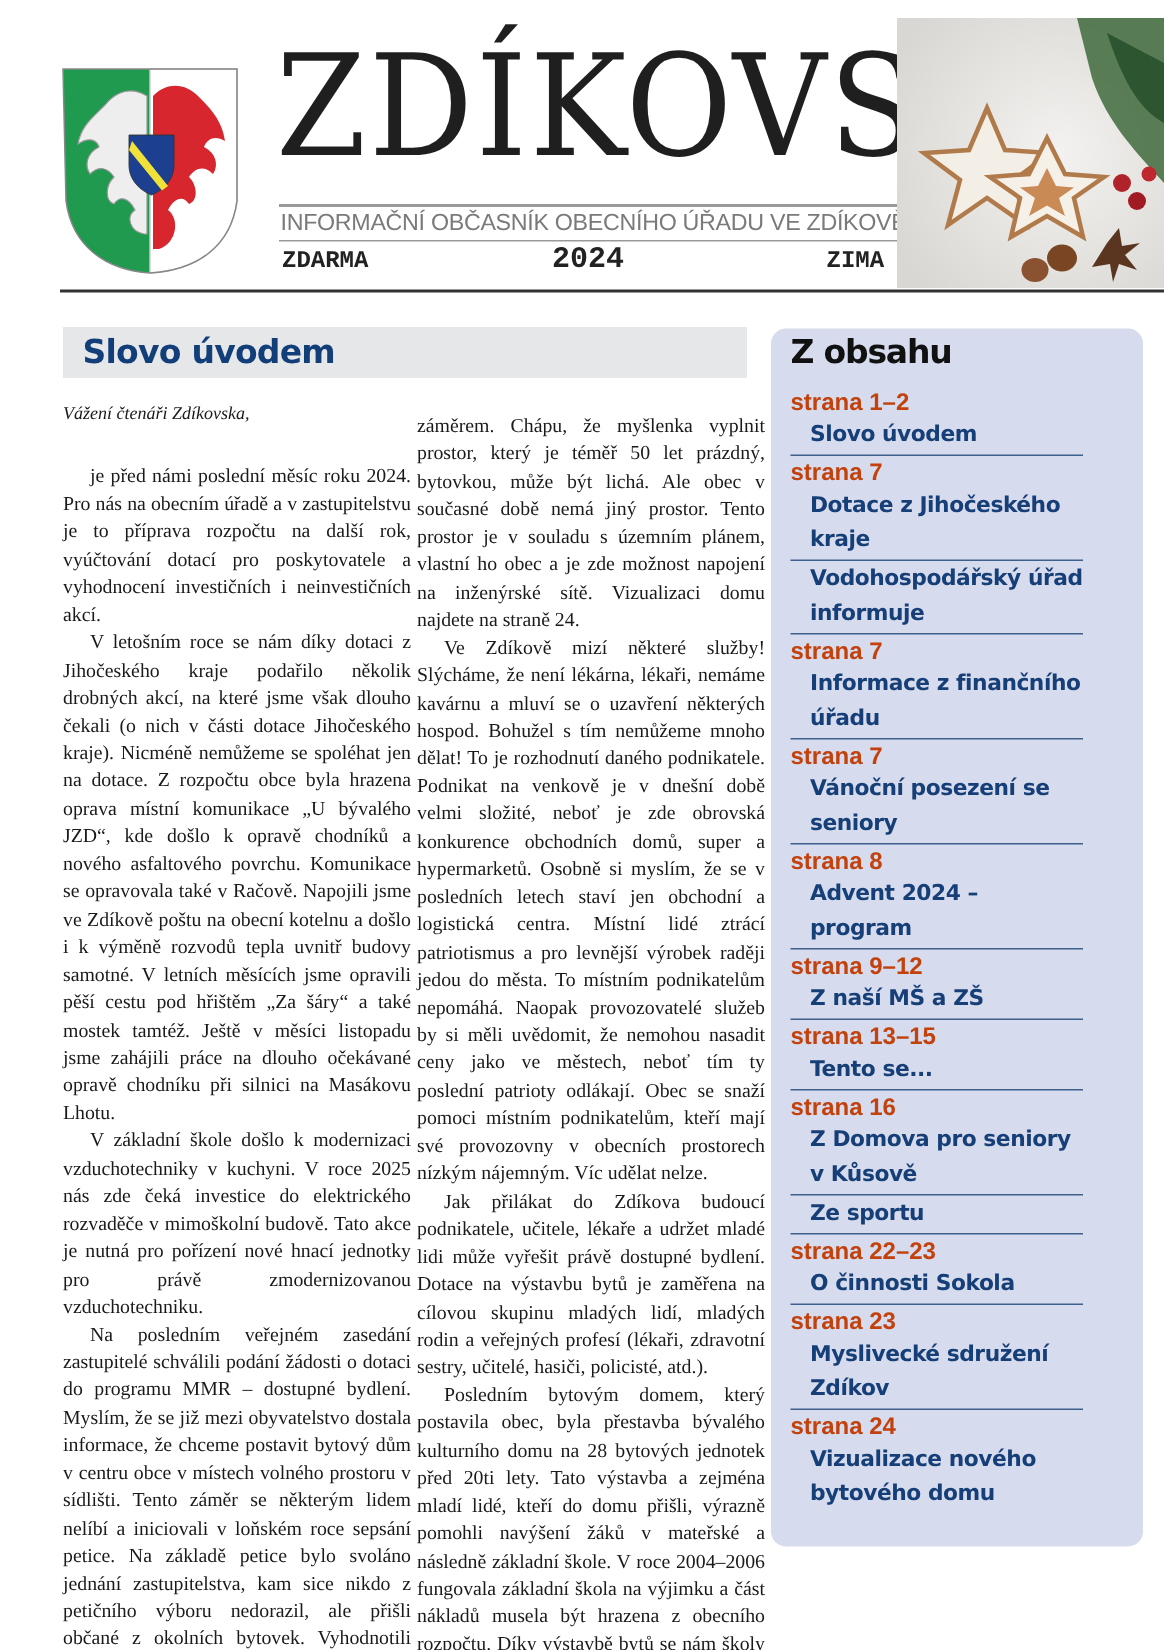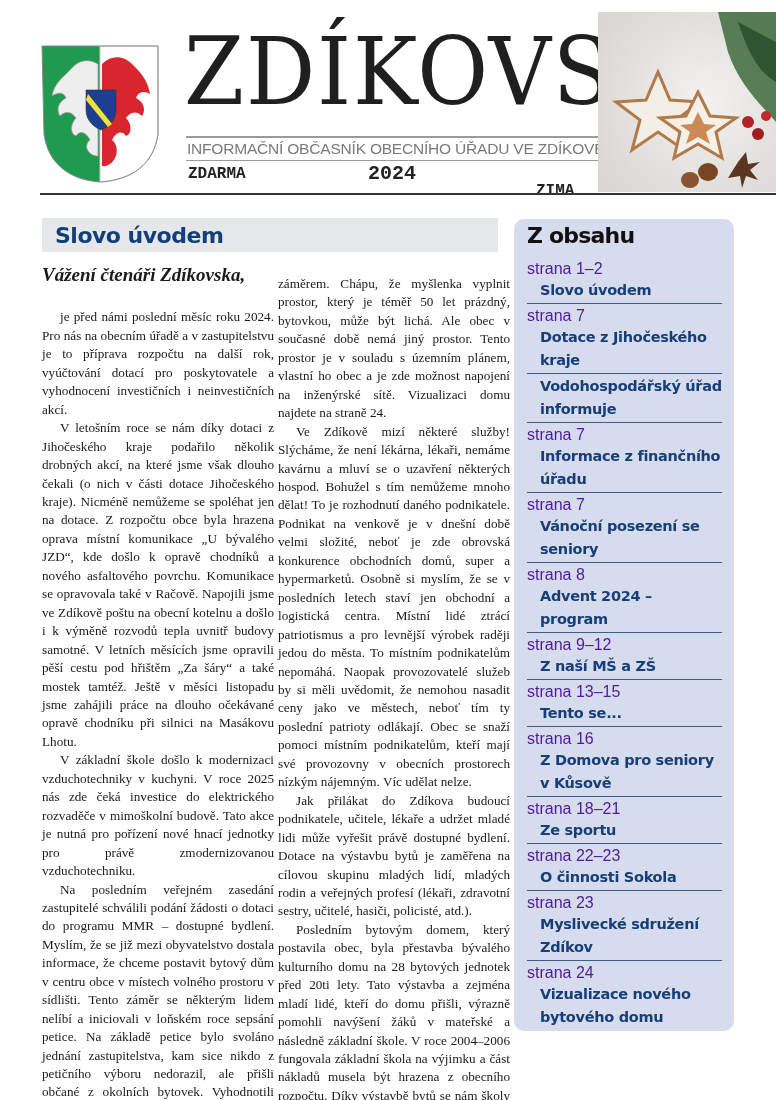--- a/index.html
+++ b/index.html
@@ -8,43 +8,43 @@
   
   .masthead { position: absolute; left: 0; top: 0; width: 776px; height: 200px; }
   .crest { position: absolute; left: 40px; top: 44px; width: 120px; height: 140px; }
   .title { position: absolute; left: 184px; top: 22px; font-family: "DejaVu Serif", serif; font-size: 94px; line-height: 100px; letter-spacing: 2px; color: #1f1f1f; font-weight: normal; transform: scaleX(0.92); transform-origin: left top; white-space: nowrap; }
   .rule-top { position: absolute; left: 186px; top: 136px; width: 412px; height: 2px; background: #9a9a9a; }
   .subtitle { position: absolute; left: 187px; top: 140px; font-family: "Liberation Sans", sans-serif; font-size: 15.5px; color: #7a7a7a; letter-spacing: -0.2px; white-space: nowrap; }
   .rule-mid { position: absolute; left: 186px; top: 160px; width: 412px; height: 1px; background: #9a9a9a; }
   .meta { position: absolute; top: 165px; font-family: Liberation Mono, monospace; font-weight: bold; color: #222; white-space: nowrap; }
   .meta.free { left: 188px; font-size: 16px; }
   .meta.year { left: 368px; font-size: 20px; top: 162px; }
-  .meta.season { left: 536px; font-size: 16px; margin-top: 17px; }
+  .meta.season { left: 551px; font-size: 16px; }
   .rule-bottom { position: absolute; left: 40px; top: 193px; width: 736px; height: 2px; background: #333; }
   .deco { position: absolute; left: 598px; top: 12px; width: 178px; height: 180px; overflow: hidden; }
 
   
   .section-head { position: absolute; left: 42px; top: 218px; width: 456px; height: 34px; background: #e6e7e9; }
   .section-head h1 { margin: 0; padding-left: 13px; font-family: "DejaVu Sans", sans-serif; font-weight: bold; font-size: 22px; line-height: 36px; color: #123f7a; letter-spacing: -0.5px; }
 
   
   .col { position: absolute; top: 266px; width: 232px; font-size: 13.2px; line-height: 18.45px; text-align: justify; }
   .col.left { left: 42px; }
   .col.right { left: 278px; top: 275px; }
   .col p { margin: 0; text-indent: 18px; }
   .col p.noindent { text-indent: 0; }
-  .salutation { font-style: italic; font-weight: bold; margin: 0 0 24px 0 !important; text-indent: 0 !important; font-size: 19px; }
+  .salutation { font-style: italic; font-weight: normal; margin: 0 0 24px 0 !important; text-indent: 0 !important; font-size: 12px; }
 
   
-  .toc { position: absolute; left: 514px; top: 219px; width: 220px; height: 812px; background: #d6dbed; border-radius: 10px; }
+  .toc { position: absolute; left: 514px; top: 219px; width: 248px; height: 812px; background: #d6dbed; border-radius: 10px; }
   .toc h2 { margin: 0; position: absolute; left: 13px; top: 4px; font-family: "DejaVu Sans", sans-serif; font-weight: bold; font-size: 22px; letter-spacing: -0.8px; color: #111; }
   .toc-list { position: absolute; left: 13px; top: 39px; width: 195px; }
   .toc-item { border-bottom: 1.5px solid #3d5f8c; padding-bottom: 1px; margin-bottom: 1px; }
   .toc-item:last-child { border-bottom: none; }
-  .toc-page { font-family: "Liberation Sans", sans-serif; font-size: 16px; line-height: 21px; color: #4c1d95; font-weight: 400; }
+  .toc-page { font-family: "Liberation Sans", sans-serif; font-size: 16px; line-height: 21px; color: #c2410c; font-weight: 700; }
   .toc-title { font-family: "DejaVu Sans", sans-serif; font-weight: bold; font-size: 14.5px; line-height: 23px; color: #163f78; padding-left: 13px; letter-spacing: -0.3px; }
 </style>
 </head>
 <body>
 
 <div class="masthead">
   <svg class="crest" viewBox="0 0 120 140">
     <path d="M2 2 H60 V138 C30 136 8 120 4 90 Z" fill="#1f9a4f"></path>
     <path d="M60 2 H118 V90 C114 120 92 136 60 138 Z" fill="#ffffff" stroke="#cccccc" stroke-width="1"></path>
     <path d="M2 2 H118 V90 C114 120 92 136 60 138 C30 136 8 120 4 90 Z" fill="none" stroke="#888" stroke-width="1"></path>
@@ -140,21 +140,20 @@
       </div>
     <div class="toc-item">
         <div class="toc-page">strana 13–15</div>
         <div class="toc-title">Tento se...</div>
       </div>
     <div class="toc-item">
         <div class="toc-page">strana 16</div>
         <div class="toc-title">Z Domova pro seniory v Kůsově</div>
       </div>
     <div class="toc-item">
-        <div class="toc-page">strana 18–21</div>
         <div class="toc-title">Ze sportu</div>
       </div>
     <div class="toc-item">
         <div class="toc-page">strana 22–23</div>
         <div class="toc-title">O činnosti Sokola</div>
       </div>
     <div class="toc-item">
         <div class="toc-page">strana 23</div>
         <div class="toc-title">Myslivecké sdružení Zdíkov</div>
       </div>

